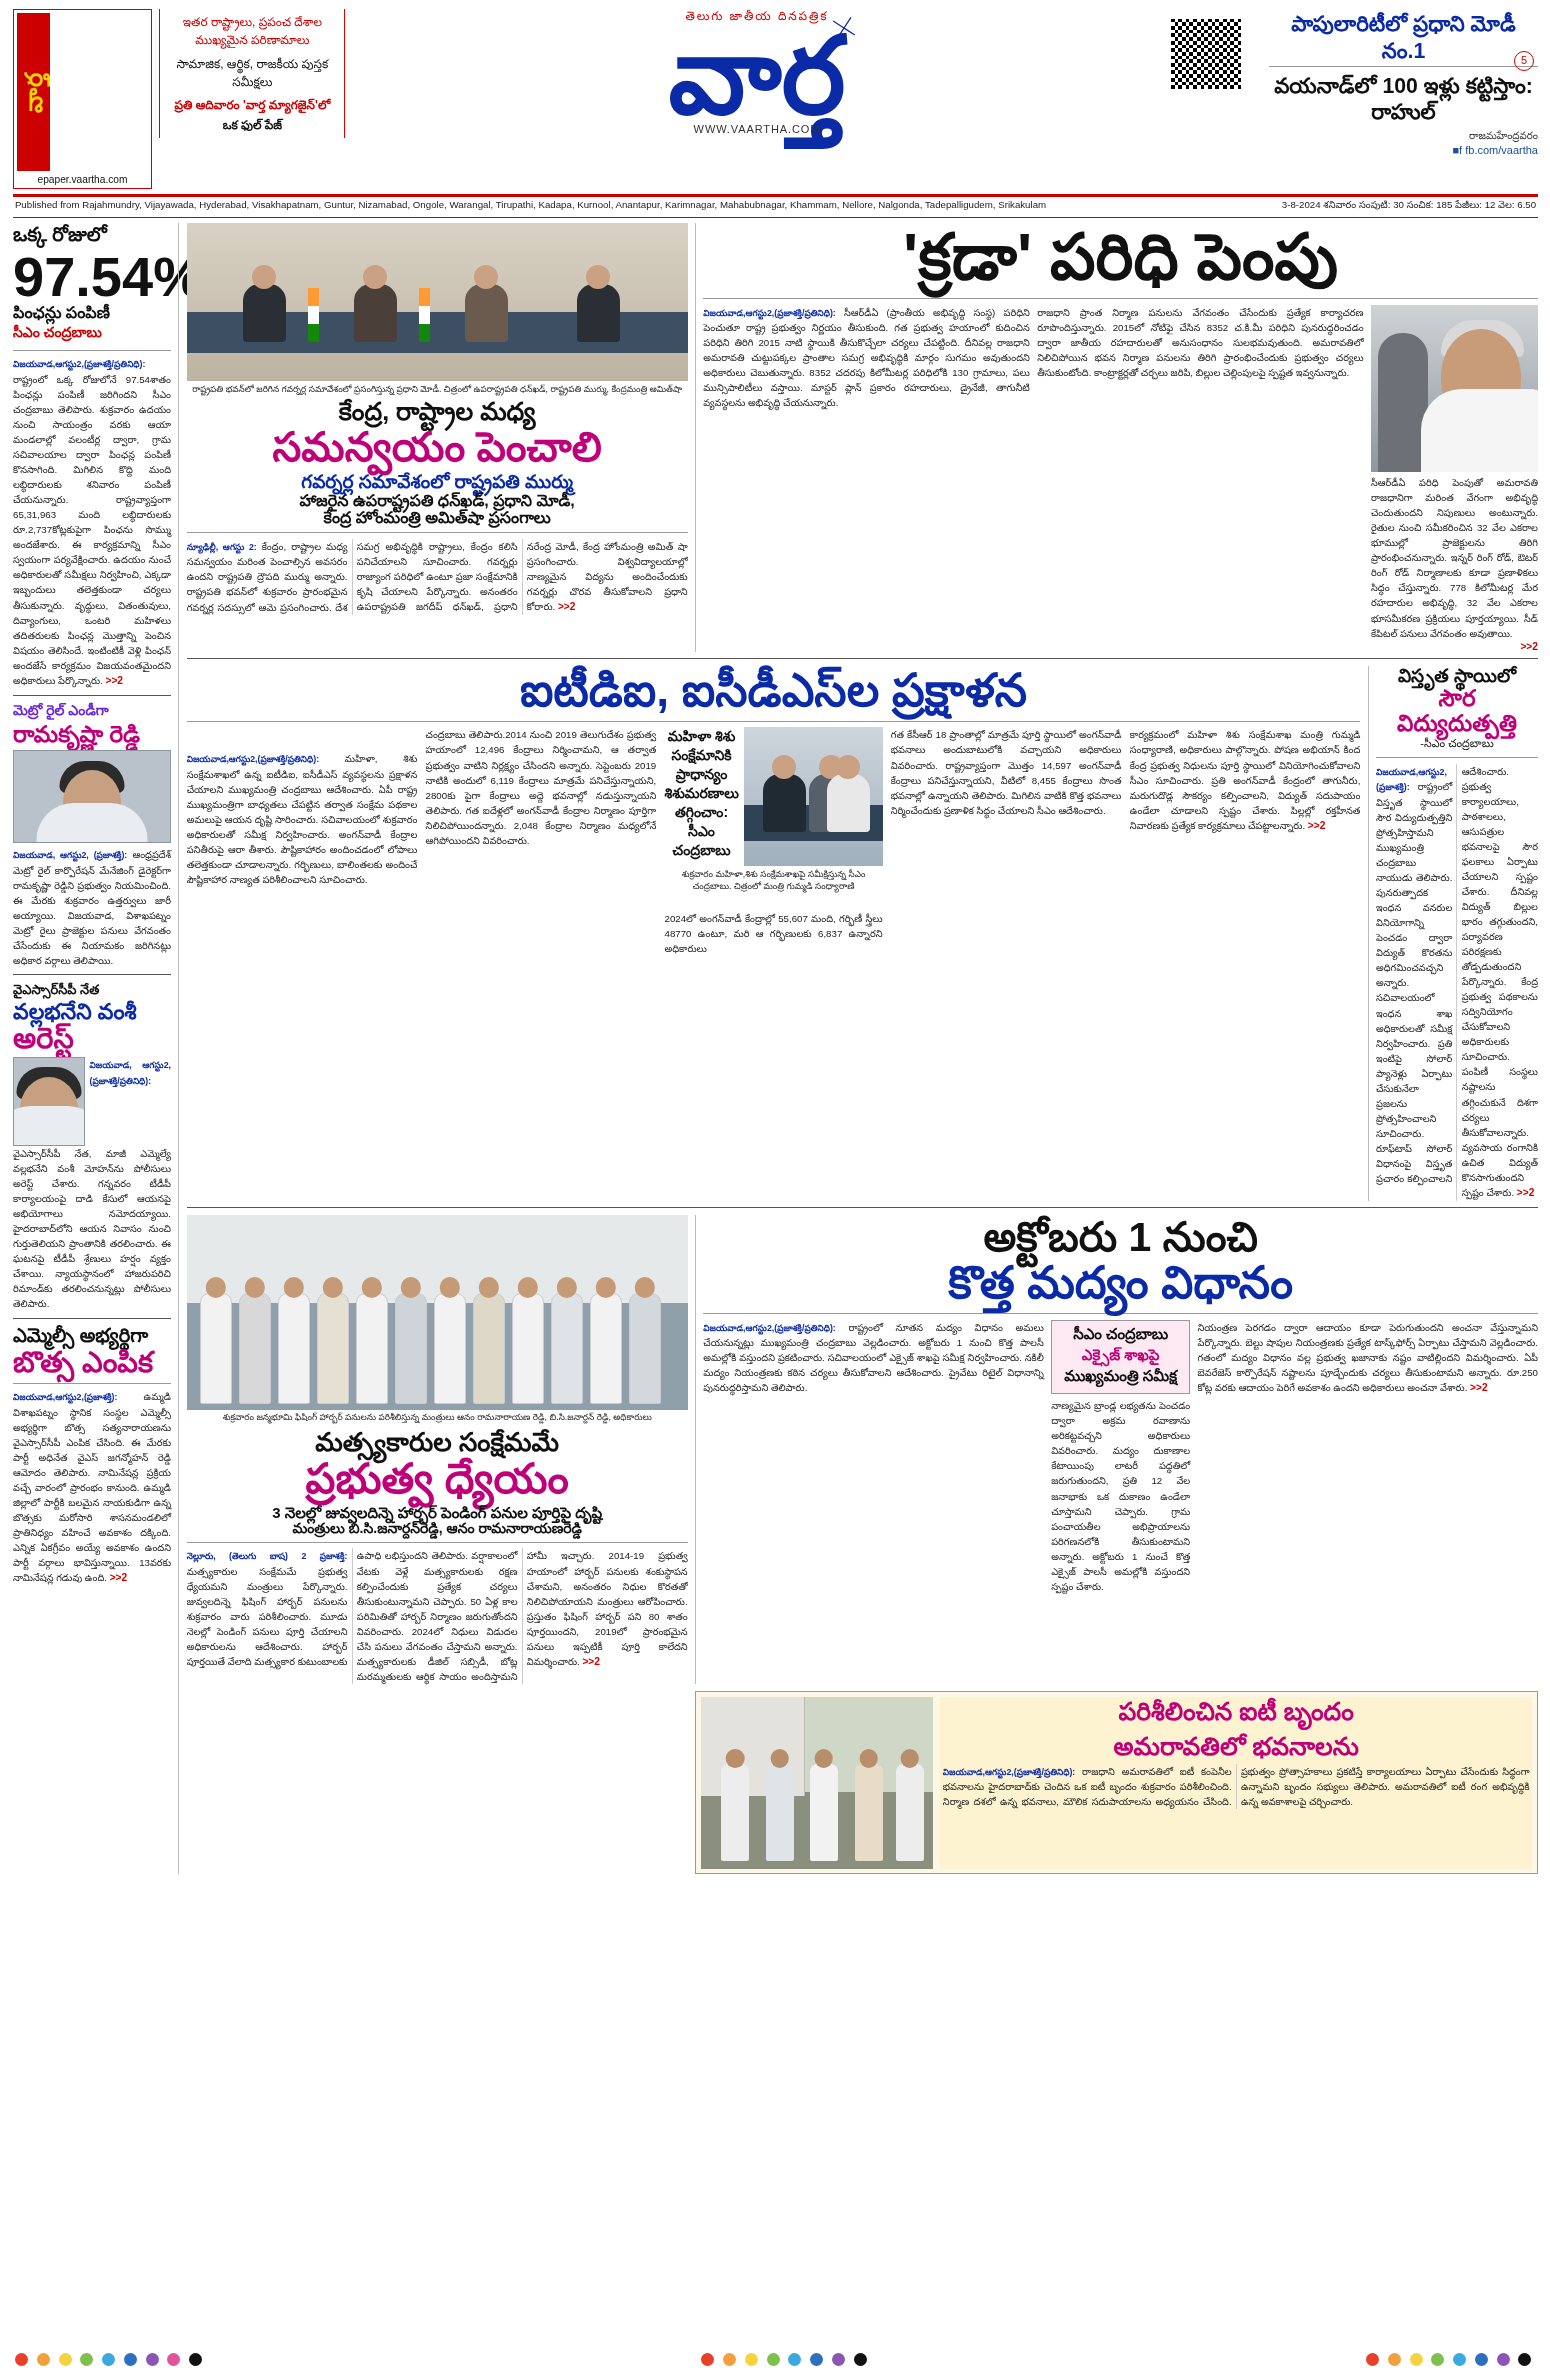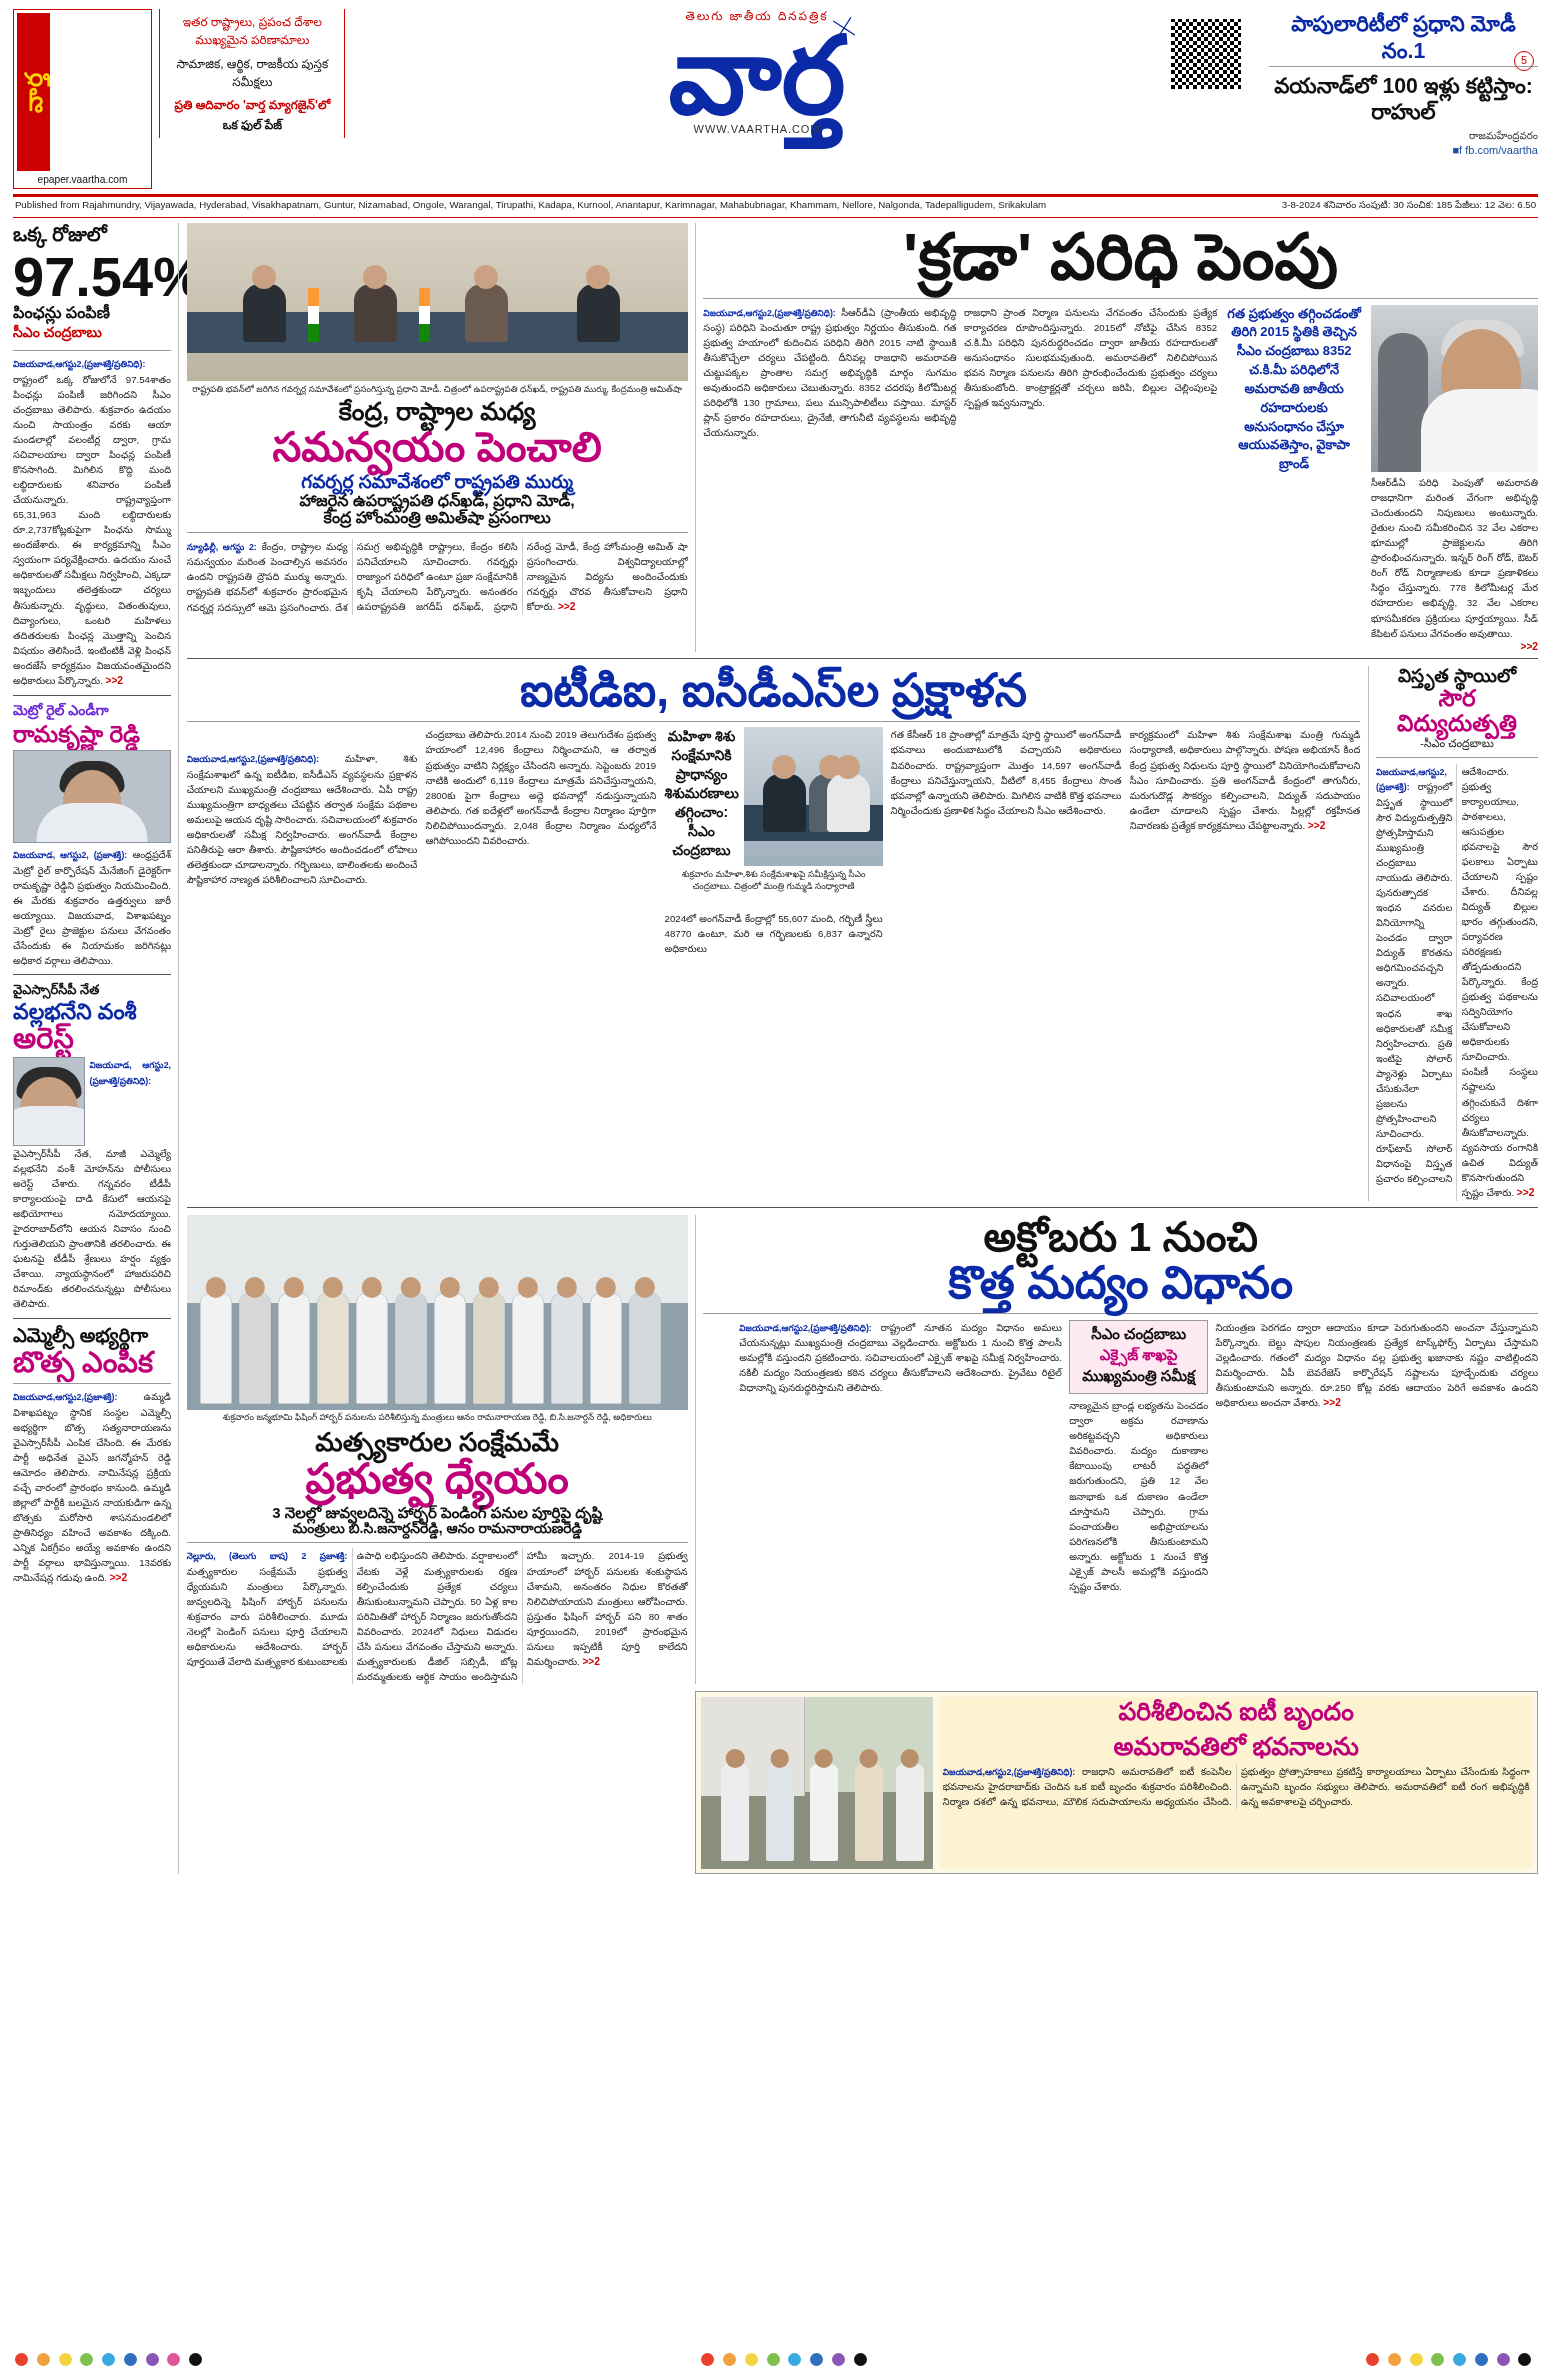--- a/index.html
+++ b/index.html
@@ -314,23 +314,20 @@
 
         <div style="flex:1;">
           <div class="bigtitle t-black" style="font-size:64px;">'క్రడా' పరిధి పెంపు</div>
           <div class="hr"></div>
           <div style="display:flex;gap:7.4px;">
             <div style="flex:1;" class="body-txt">
               <span class="kicker">విజయవాడ,ఆగస్టు2,(ప్రజాశక్తి/ప్రతినిధి):</span>
               <span>సీఆర్‌డీఏ (ప్రాంతీయ అభివృద్ధి సంస్థ) పరిధిని పెంచుతూ రాష్ట్ర ప్రభుత్వం నిర్ణయం తీసుకుంది. గత ప్రభుత్వ హయాంలో కుదించిన పరిధిని తిరిగి 2015 నాటి స్థాయికి తీసుకొచ్చేలా చర్యలు చేపట్టింది. దీనివల్ల రాజధాని అమరావతి చుట్టుపక్కల ప్రాంతాల సమగ్ర అభివృద్ధికి మార్గం సుగమం అవుతుందని అధికారులు చెబుతున్నారు. 8352 చదరపు కిలోమీటర్ల పరిధిలోకి 130 గ్రామాలు, పలు మున్సిపాలిటీలు వస్తాయి. మాస్టర్ ప్లాన్ ప్రకారం రహదారులు, డ్రైనేజీ, తాగునీటి వ్యవస్థలను అభివృద్ధి చేయనున్నారు.</span>
             </div>
             <div style="flex:1;" class="body-txt">రాజధాని ప్రాంత నిర్మాణ పనులను వేగవంతం చేసేందుకు ప్రత్యేక కార్యాచరణ రూపొందిస్తున్నారు. 2015లో నోటిఫై చేసిన 8352 చ.కి.మీ పరిధిని పునరుద్ధరించడం ద్వారా జాతీయ రహదారులతో అనుసంధానం సులభమవుతుంది. అమరావతిలో నిలిచిపోయిన భవన నిర్మాణ పనులను తిరిగి ప్రారంభించేందుకు ప్రభుత్వం చర్యలు తీసుకుంటోంది. కాంట్రాక్టర్లతో చర్చలు జరిపి, బిల్లుల చెల్లింపులపై స్పష్టత ఇవ్వనున్నారు.</div>
-            <div style="width:139px;">
-              <div style="font-size:13px;font-weight:bold;color:#0a2aa8;line-height:1.45;text-align:center;">గత ప్రభుత్వం తగ్గించడంతో తిరిగి 2015 స్థితికి తెచ్చిన సీఎం చంద్రబాబు 8352 చ.కి.మీ పరిధిలోనే అమరావతి జాతీయ రహదారులకు అనుసంధానం చేస్తూ ఆయువతెస్తాం, వైకాపా బ్రాండ్</div>
-            </div>
             <div style="width:167px;">
               <div class="cm-photo" style="height:167px;">
                 <div class="cm-bg"></div>
                 <div class="statue"></div>
                 <div class="cm-hair"></div>
                 <div class="cm-head"></div>
                 <div class="cm-body"></div>
               </div>
               <div class="body-txt" style="margin-top:3.7px;">సీఆర్‌డీఏ పరిధి పెంపుతో అమరావతి రాజధానిగా మరింత వేగంగా అభివృద్ధి చెందుతుందని నిపుణులు అంటున్నారు. రైతుల నుంచి సమీకరించిన 32 వేల ఎకరాల భూముల్లో ప్రాజెక్టులను తిరిగి ప్రారంభించనున్నారు. ఇన్నర్ రింగ్ రోడ్, ఔటర్ రింగ్ రోడ్ నిర్మాణాలకు కూడా ప్రణాళికలు సిద్ధం చేస్తున్నారు. 778 కిలోమీటర్ల మేర రహదారుల అభివృద్ధి, 32 వేల ఎకరాల భూసమీకరణ ప్రక్రియలు పూర్తయ్యాయి. సీడ్ కేపిటల్ పనులు వేగవంతం అవుతాయి.</div>
               <div class="arrow" style="text-align:right;">&gt;&gt;2</div>
@@ -431,21 +428,21 @@
           </div>
         </div>
 
         <div class="rule-v"></div>
 
         <div style="flex:1;">
           <div class="bigtitle t-black" style="font-size:41px;">అక్టోబరు 1 నుంచి</div>
           <div class="bigtitle t-blue" style="font-size:45px;">కొత్త మద్యం విధానం</div>
           <div class="hr"></div>
           <div style="display:flex;gap:7.4px;">
-            <div style="flex:1;margin-left:36px;" class="body-txt">
+            <div style="flex:1;" class="body-txt">
               <span class="kicker">విజయవాడ,ఆగస్టు2,(ప్రజాశక్తి/ప్రతినిధి):</span>
               <span>రాష్ట్రంలో నూతన మద్యం విధానం అమలు చేయనున్నట్లు ముఖ్యమంత్రి చంద్రబాబు వెల్లడించారు. అక్టోబరు 1 నుంచి కొత్త పాలసీ అమల్లోకి వస్తుందని ప్రకటించారు. సచివాలయంలో ఎక్సైజ్ శాఖపై సమీక్ష నిర్వహించారు. నకిలీ మద్యం నియంత్రణకు కఠిన చర్యలు తీసుకోవాలని ఆదేశించారు. ప్రైవేటు రిటైల్ విధానాన్ని పునరుద్ధరిస్తామని తెలిపారు.</span>
             </div>
             <div style="width:139px;">
               <div class="pink boxed" style="text-align:center;">
                 <div style="font-size:15px;font-weight:bold;color:#111;">సీఎం చంద్రబాబు</div>
                 <div style="font-size:15px;font-weight:bold;color:#c0007a;">ఎక్సైజ్ శాఖపై</div>
                 <div style="font-size:15px;font-weight:bold;color:#111;text-align:center;">ముఖ్యమంత్రి సమీక్ష</div>
               </div>
               <div class="body-txt" style="margin-top:4.6px;">నాణ్యమైన బ్రాండ్ల లభ్యతను పెంచడం ద్వారా అక్రమ రవాణాను అరికట్టవచ్చని అధికారులు వివరించారు. మద్యం దుకాణాల కేటాయింపు లాటరీ పద్ధతిలో జరుగుతుందని, ప్రతి 12 వేల జనాభాకు ఒక దుకాణం ఉండేలా చూస్తామని చెప్పారు. గ్రామ పంచాయతీల అభిప్రాయాలను పరిగణనలోకి తీసుకుంటామని అన్నారు. అక్టోబరు 1 నుంచే కొత్త ఎక్సైజ్ పాలసీ అమల్లోకి వస్తుందని స్పష్టం చేశారు.</div>

